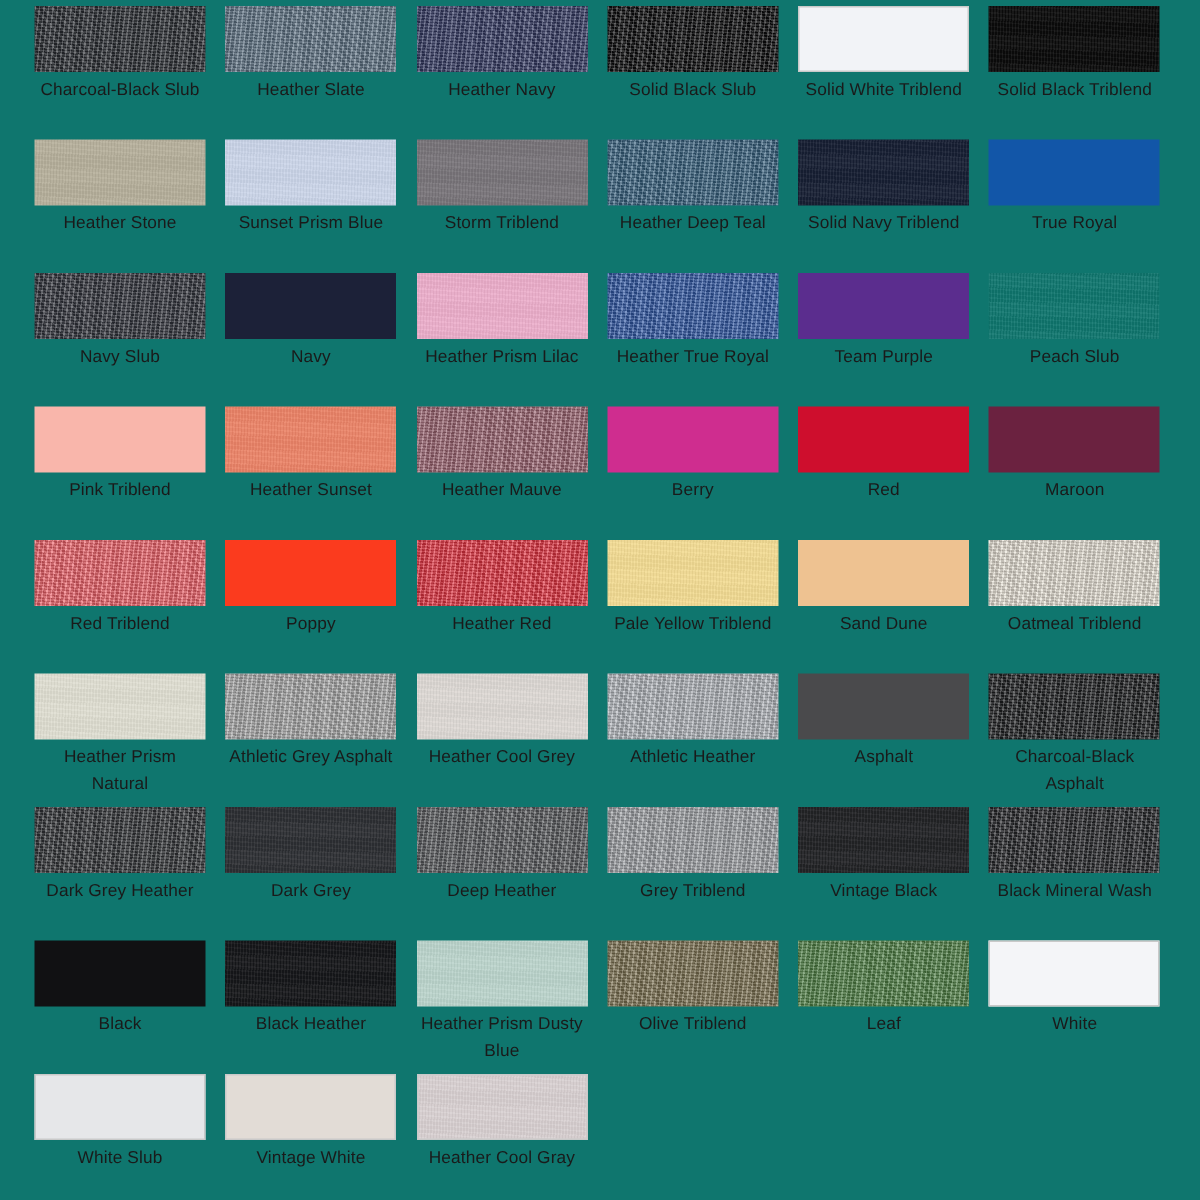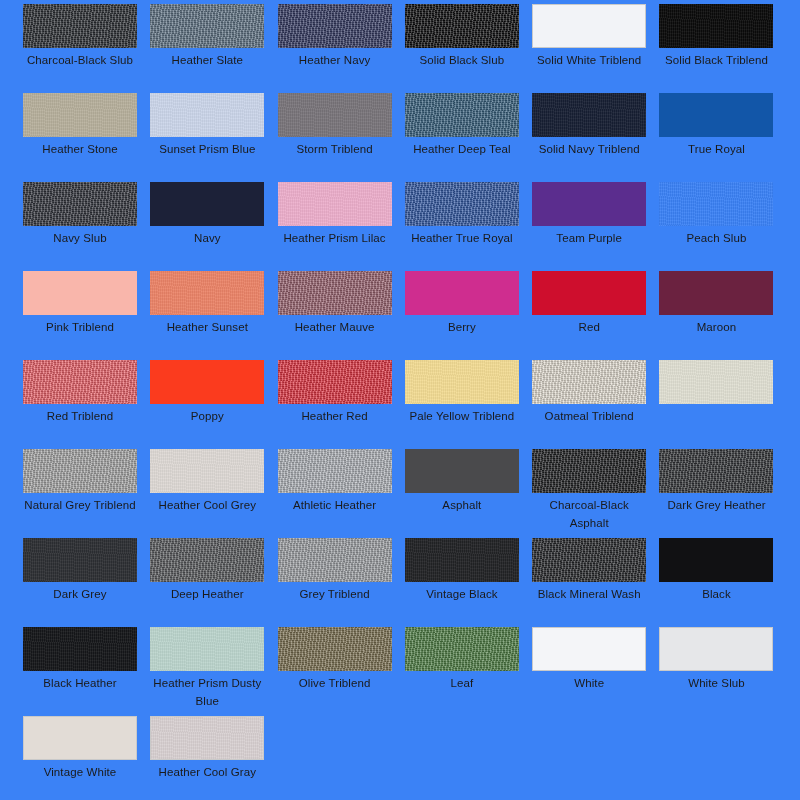--- a/index.html
+++ b/index.html
@@ -68,21 +68,21 @@
     font-size: 11.5px;
     line-height: 18px;
     color: #1a1a1a;
     letter-spacing: 0.1px;
     white-space: pre-line;
   }
 </style>
 </head>
 <body>
 
-<div id="swatch-grid" style="background: #3b82f6; grid-template-columns: repeat(6, 127.3px); grid-template-rows: repeat(9, 89px);">
+<div id="swatch-grid" style="background: #0f766e; grid-template-columns: repeat(6, 127.3px); grid-template-rows: repeat(9, 89px);">
     <div class="swatch-cell">
       <div class="swatch-chip heavy" style="background-color: rgb(43, 46, 51);">
         <div class="tex"></div>
       </div>
       <div class="swatch-label">Charcoal-Black Slub</div>
     </div>
     <div class="swatch-cell">
       <div class="swatch-chip heavy" style="background-color: rgb(95, 115, 133);">
         <div class="tex"></div>
       </div>
@@ -238,35 +238,42 @@
       </div>
       <div class="swatch-label">Heather Red</div>
     </div>
     <div class="swatch-cell">
       <div class="swatch-chip" style="background-color: rgb(243, 220, 148);">
         <div class="tex"></div>
       </div>
       <div class="swatch-label">Pale Yellow Triblend</div>
     </div>
     <div class="swatch-cell">
+      <div class="swatch-chip flat" style="background-color: rgb(238, 194, 145);">
+        <div class="tex"></div>
+      </div>
+      <div class="swatch-label">Sand Dune</div>
+    </div>
+    <div class="swatch-cell">
       <div class="swatch-chip heavy" style="background-color: rgb(232, 226, 214);">
         <div class="tex"></div>
       </div>
       <div class="swatch-label">Oatmeal Triblend</div>
     </div>
     <div class="swatch-cell">
       <div class="swatch-chip" style="background-color: rgb(224, 223, 210);">
         <div class="tex"></div>
       </div>
+      <div class="swatch-label">Heather Prism Natural</div>
     </div>
     <div class="swatch-cell">
       <div class="swatch-chip heavy" style="background-color: rgb(170, 170, 170);">
         <div class="tex"></div>
       </div>
-      <div class="swatch-label">Natural Grey Triblend</div>
+      <div class="swatch-label">Athletic Grey Asphalt</div>
     </div>
     <div class="swatch-cell">
       <div class="swatch-chip" style="background-color: rgb(222, 217, 213);">
         <div class="tex"></div>
       </div>
       <div class="swatch-label">Heather Cool Grey</div>
     </div>
     <div class="swatch-cell">
       <div class="swatch-chip heavy" style="background-color: rgb(179, 183, 189);">
         <div class="tex"></div>

